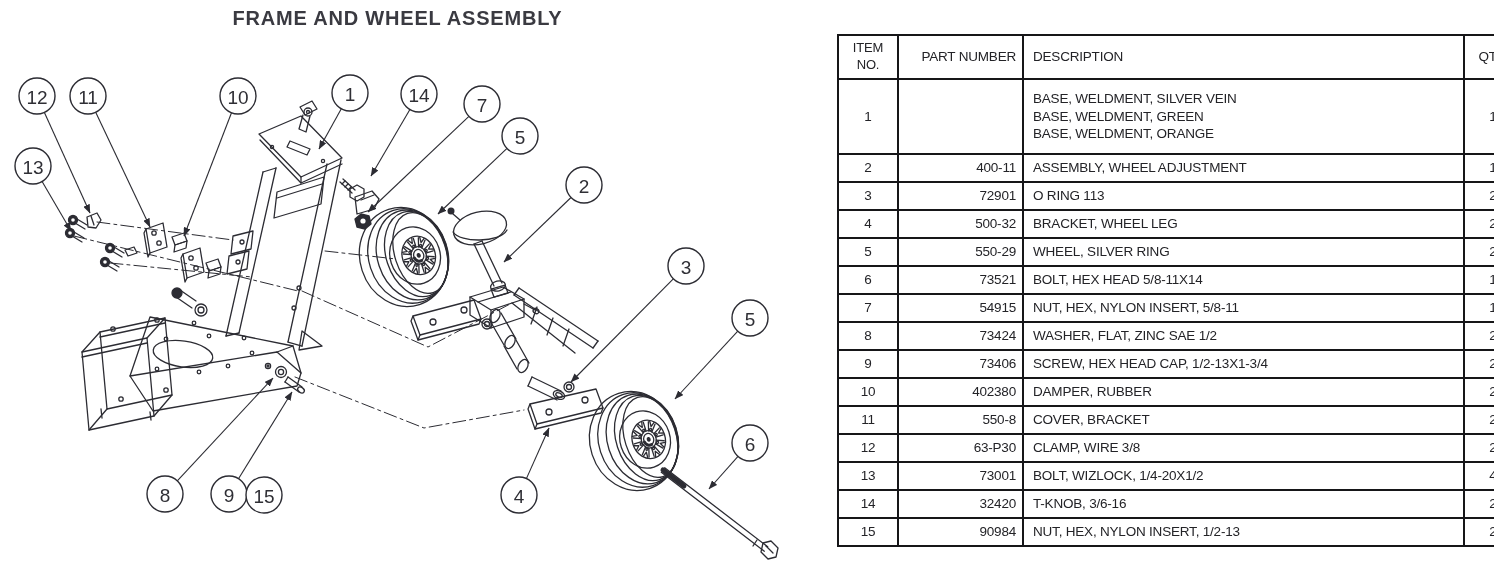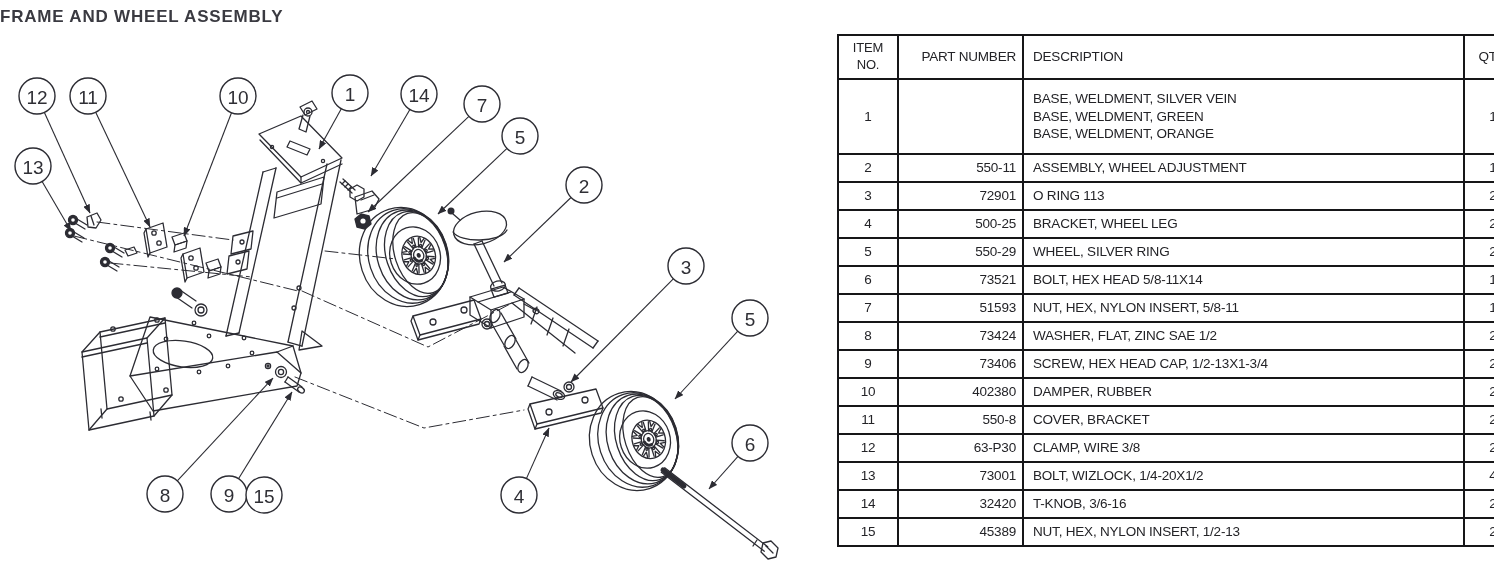--- a/index.html
+++ b/index.html
@@ -1,19 +1,19 @@
 <!DOCTYPE html>
 <html><head>
 <meta charset="utf-8">
 <style>
   html,body{margin:0;padding:0;background:#fff;}
   .page{position:relative;width:1494px;height:573px;background:#ffffff;overflow:hidden;
         font-family:"Liberation Sans",sans-serif;color:#232327;}
-  .title{position:absolute;left:0;top:7px;width:795px;
-         font-size:17px;font-weight:bold;letter-spacing:.8px;color:#3a3a41;}
+  .title{position:absolute;left:0;top:7px;width:795px;text-align:center;
+         font-size:20px;font-weight:bold;letter-spacing:.8px;color:#3a3a41;}
   #diagram-svg{position:absolute;left:0;top:0;}
   .parts-table{position:absolute;left:797px;top:34px;width:684px;
                border-collapse:collapse;table-layout:fixed;margin-left:40px;}
   .parts-table td{border:2px solid #161618;font-size:13.5px;letter-spacing:-0.2px;
                   padding:1px 6px;color:#232327;vertical-align:middle;line-height:1.3;
                   overflow:hidden;white-space:normal;}
   .parts-table tr{height:28px;}
   .parts-table tr.hdr{height:44px;}
   .parts-table tr.multi{height:75px;}
   .parts-table td.c0{text-align:center;}
@@ -413,37 +413,37 @@
           <td class="c1"></td>
           <td class="c2">
             <span class="desc-line">BASE, WELDMENT, SILVER VEIN</span>
             <span class="desc-line">BASE, WELDMENT, GREEN</span>
             <span class="desc-line">BASE, WELDMENT, ORANGE</span>
           </td>
           <td class="c3">1</td>
         </tr>
         <tr>
           <td class="c0">2</td>
-          <td class="c1">550-11</td>
+          <td class="c1">400-11</td>
           <td class="c2">
             <span class="desc-line">ASSEMBLY, WHEEL ADJUSTMENT</span>
           </td>
           <td class="c3">1</td>
         </tr>
         <tr>
           <td class="c0">3</td>
           <td class="c1">72901</td>
           <td class="c2">
             <span class="desc-line">O RING 113</span>
           </td>
           <td class="c3">2</td>
         </tr>
         <tr>
           <td class="c0">4</td>
-          <td class="c1">500-25</td>
+          <td class="c1">500-32</td>
           <td class="c2">
             <span class="desc-line">BRACKET, WHEEL LEG</span>
           </td>
           <td class="c3">2</td>
         </tr>
         <tr>
           <td class="c0">5</td>
           <td class="c1">550-29</td>
           <td class="c2">
             <span class="desc-line">WHEEL, SILVER RING</span>
@@ -453,21 +453,21 @@
         <tr>
           <td class="c0">6</td>
           <td class="c1">73521</td>
           <td class="c2">
             <span class="desc-line">BOLT, HEX HEAD 5/8-11X14</span>
           </td>
           <td class="c3">1</td>
         </tr>
         <tr>
           <td class="c0">7</td>
-          <td class="c1">51593</td>
+          <td class="c1">54915</td>
           <td class="c2">
             <span class="desc-line">NUT, HEX, NYLON INSERT, 5/8-11</span>
           </td>
           <td class="c3">1</td>
         </tr>
         <tr>
           <td class="c0">8</td>
           <td class="c1">73424</td>
           <td class="c2">
             <span class="desc-line">WASHER, FLAT, ZINC SAE 1/2</span>
@@ -517,21 +517,21 @@
         <tr>
           <td class="c0">14</td>
           <td class="c1">32420</td>
           <td class="c2">
             <span class="desc-line">T-KNOB, 3/6-16</span>
           </td>
           <td class="c3">2</td>
         </tr>
         <tr>
           <td class="c0">15</td>
-          <td class="c1">45389</td>
+          <td class="c1">90984</td>
           <td class="c2">
             <span class="desc-line">NUT, HEX, NYLON INSERT, 1/2-13</span>
           </td>
           <td class="c3">2</td>
         </tr>
       </tbody>
   </table>
 
 </div>
 

